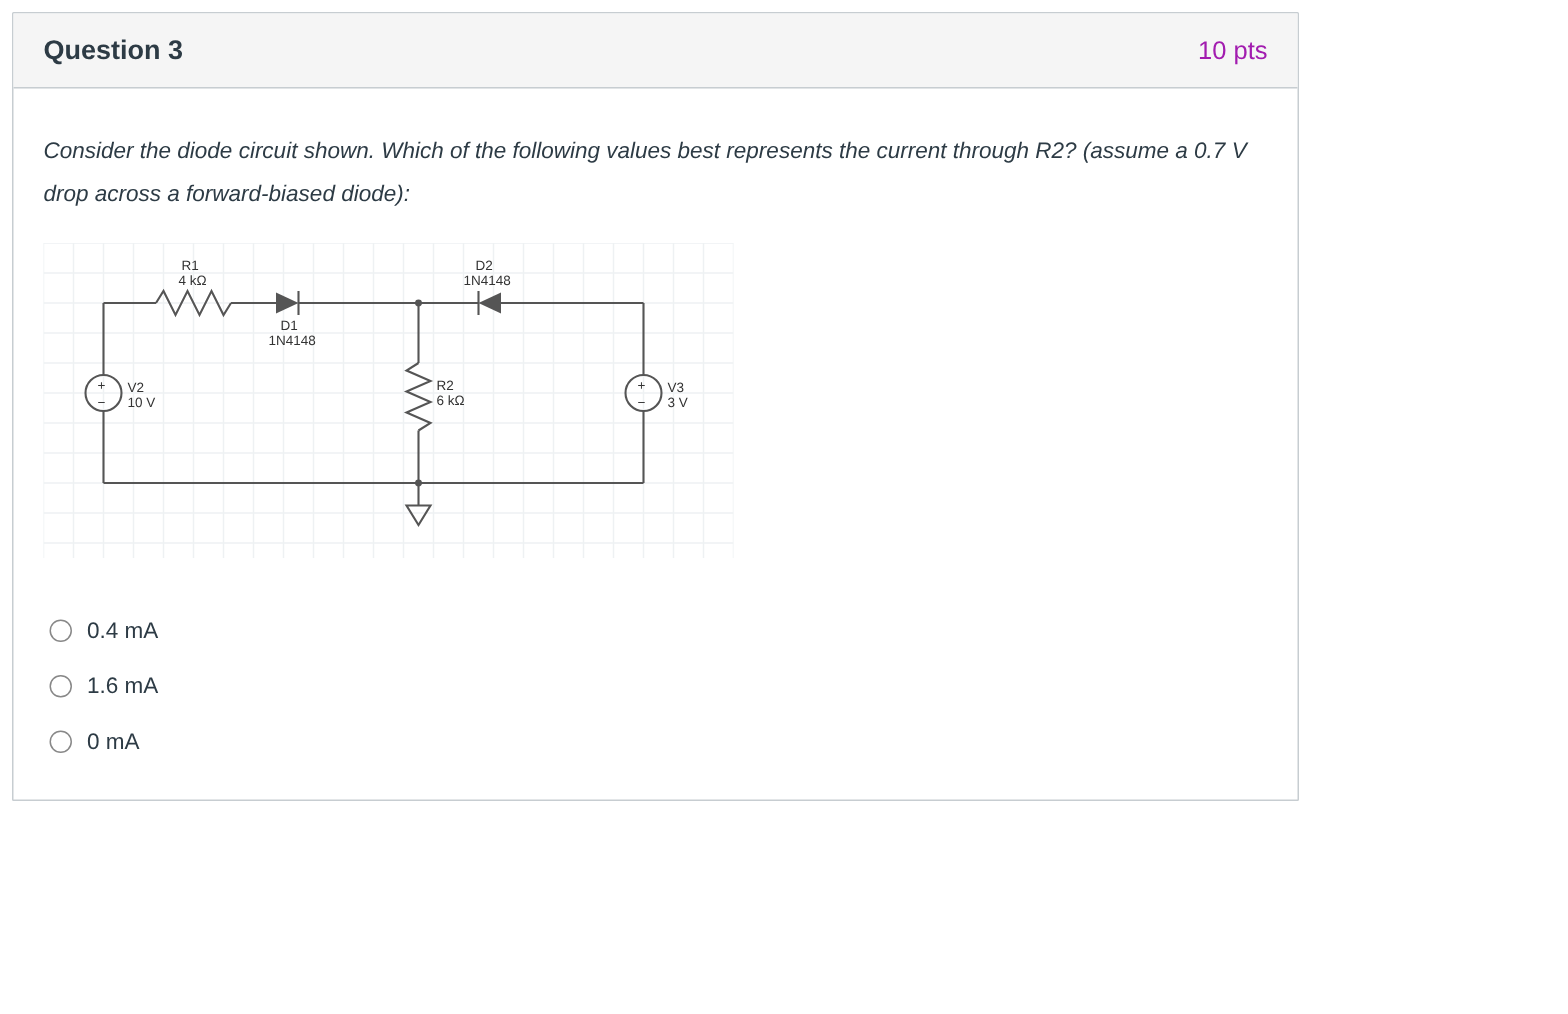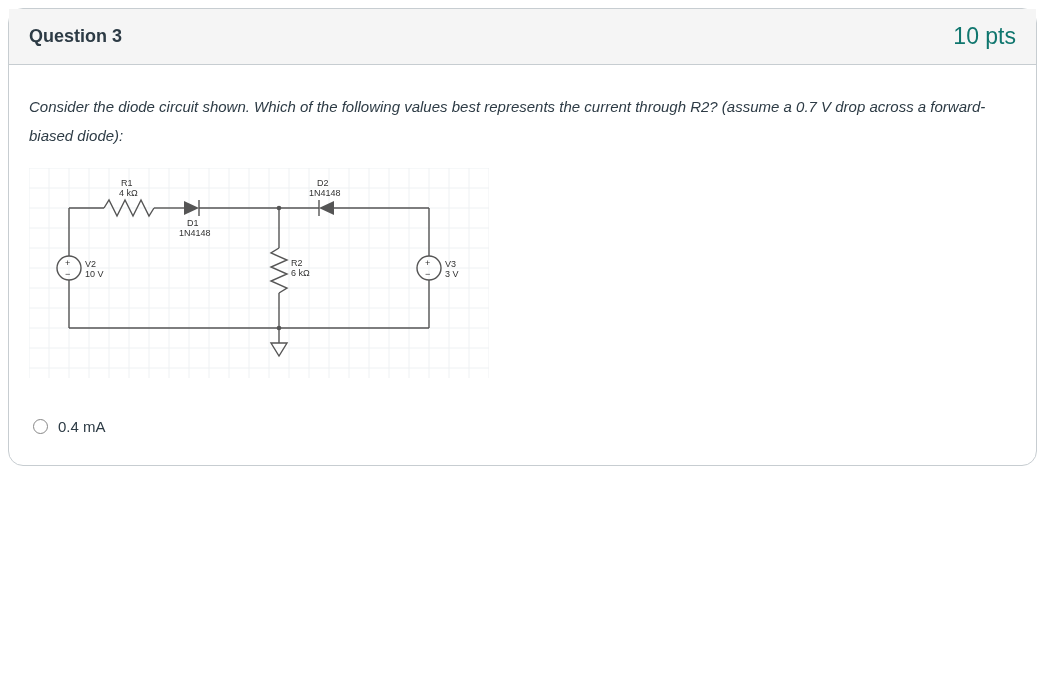--- a/index.html
+++ b/index.html
@@ -4,40 +4,40 @@
   <style>
     * { box-sizing: border-box; margin: 0; padding: 0; }
     body {
       font-family: "Helvetica Neue", Helvetica, Arial, sans-serif;
       background: #fff;
       padding: 8px;
       color: #2d3b45;
     }
     .question-card {
       border: 1px solid #c7cdd1;
-      border-radius: 15px;
-      width: 1029px;
+      border-radius: 1px;
+      width: 858px;
       background: #fff;
     }
     .question-header {
       display: flex;
       justify-content: space-between;
       align-items: center;
       padding: 14px 20px;
       border-bottom: 1px solid #c7cdd1;
       background: #f5f5f5;
     }
     .question-title {
       font-size: 18px;
       font-weight: 700;
       color: #2d3b45;
     }
     .question-pts {
-      font-size: 23px;
-      color: #0f766e;
+      font-size: 17px;
+      color: #a21caf;
     }
     .question-body {
       padding: 28px 20px 20px 20px;
     }
     .question-text {
       font-size: 15px;
       line-height: 1.9;
       color: #2d3b45;
       margin-bottom: 18px;
       font-style: italic;
@@ -177,15 +177,23 @@
         <line class="cwire" x1="250" y1="160" x2="250" y2="175"></line>
         <polygon class="cwire" points="242,175 258,175 250,188" fill="#fff"></polygon>
       </svg>
     </div>
 
     <div class="answers">
       <div class="answer-row">
         <span class="radio"></span>
         <span>0.4 mA</span>
       </div>
+      <div class="answer-row">
+        <span class="radio"></span>
+        <span>1.6 mA</span>
+      </div>
+      <div class="answer-row">
+        <span class="radio"></span>
+        <span>0 mA</span>
+      </div>
     </div>
   </div>
 </div>
 
 </body></html>

